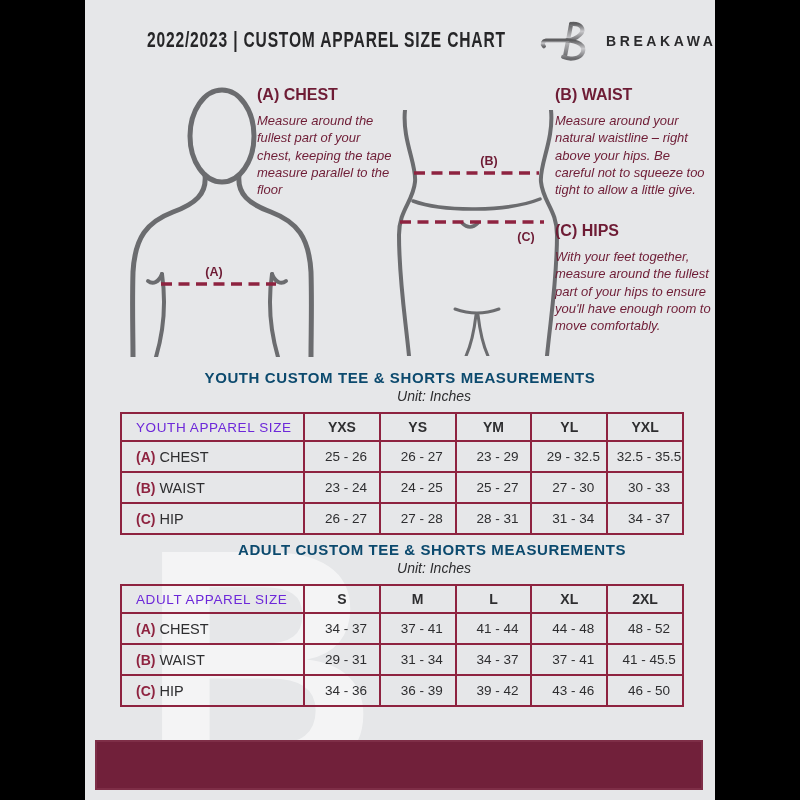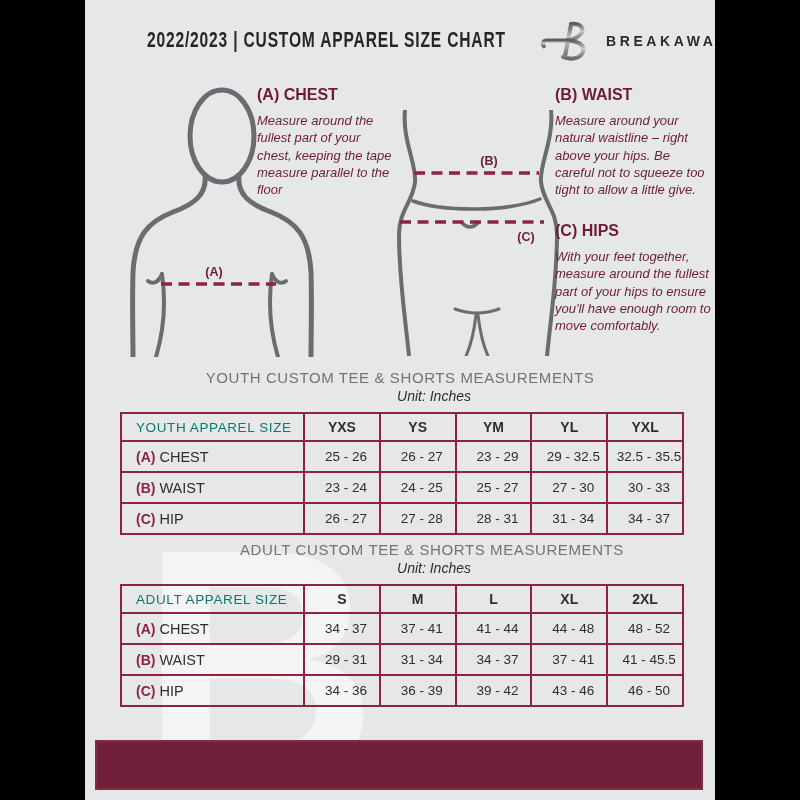--- a/index.html
+++ b/index.html
@@ -28,30 +28,30 @@
   .ins-hips  { left:470px; top:222px; width:158px; }
 
   .fig { position:absolute; z-index:1; }
   .fig-torso { left:38px; top:82px; }
   .fig-lower { left:303px; top:110px; }
   .outline { fill:none; stroke:#6B6C6F; stroke-linecap:round; }
   .dash { fill:none; stroke:#8E2340; stroke-width:3.5; stroke-dasharray:11 6.5; }
   .fig-label { font:700 12.5px "Liberation Sans", sans-serif; fill:#6E1C35; }
 
   
-  .sec-title { position:absolute; left:0; width:630px; text-align:center; font-size:15px; font-weight:400;
-               color:#737373; letter-spacing:0.6px; z-index:2; }
+  .sec-title { position:absolute; left:0; width:630px; text-align:center; font-size:15px; font-weight:700;
+               color:#0c4a6e; letter-spacing:0.6px; z-index:2; }
   .sec-unit  { position:absolute; left:0; width:698px; text-align:center; font-size:14px; font-style:italic;
                color:#2E2E30; z-index:2; }
 
   
   table.size { position:absolute; left:35px; width:562px; border-collapse:collapse; table-layout:fixed; z-index:2; }
   table.size td, table.size th { border:2px solid #8E2340; background:transparent; }
   table.size th { height:28px; font-size:14px; font-weight:700; color:#2E2E30; text-align:center; }
-  table.size th.size-col-head { font-weight:400; font-size:13.5px; letter-spacing:0.6px; text-align:left; padding-left:14px; color:#0f766e; }
+  table.size th.size-col-head { font-weight:400; font-size:13.5px; letter-spacing:0.6px; text-align:left; padding-left:14px; color:#6d28d9; }
   table.size td { height:31px; font-size:13.5px; color:#2E2E30; text-align:center;padding-left:8px; }
   table.size td.rowlab { text-align:left; padding-left:14px; font-size:14.5px; }
   .pfx { font-weight:700; color:#8E2340; margin-right:4px; font-size:14px; }
 
   .t-youth { top:412px; }
   .t-adult { top:584px; }
   .ti-youth { top:369px; } .un-youth { top:388px; }
   .ti-adult { top:541px;margin-left:32px; } .un-adult { top:560px; }
 
   

